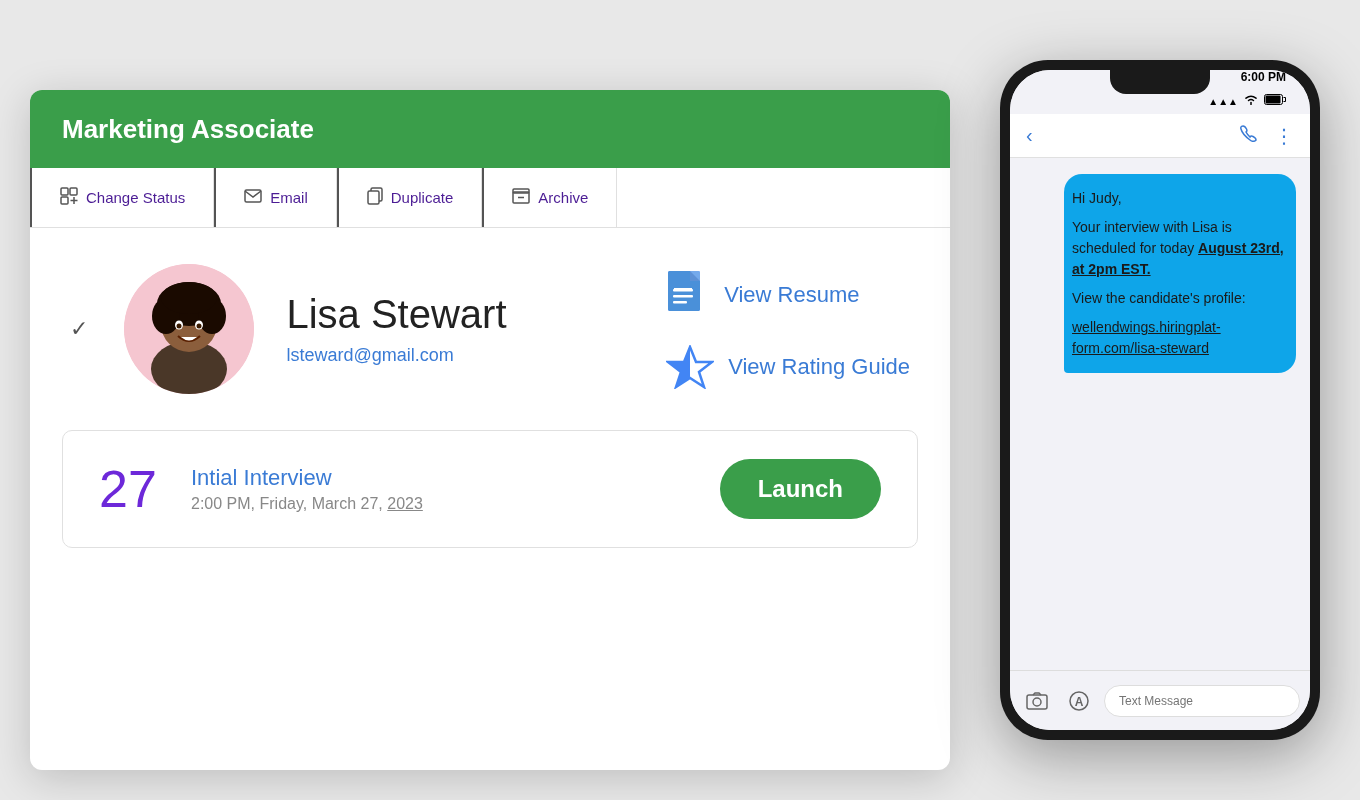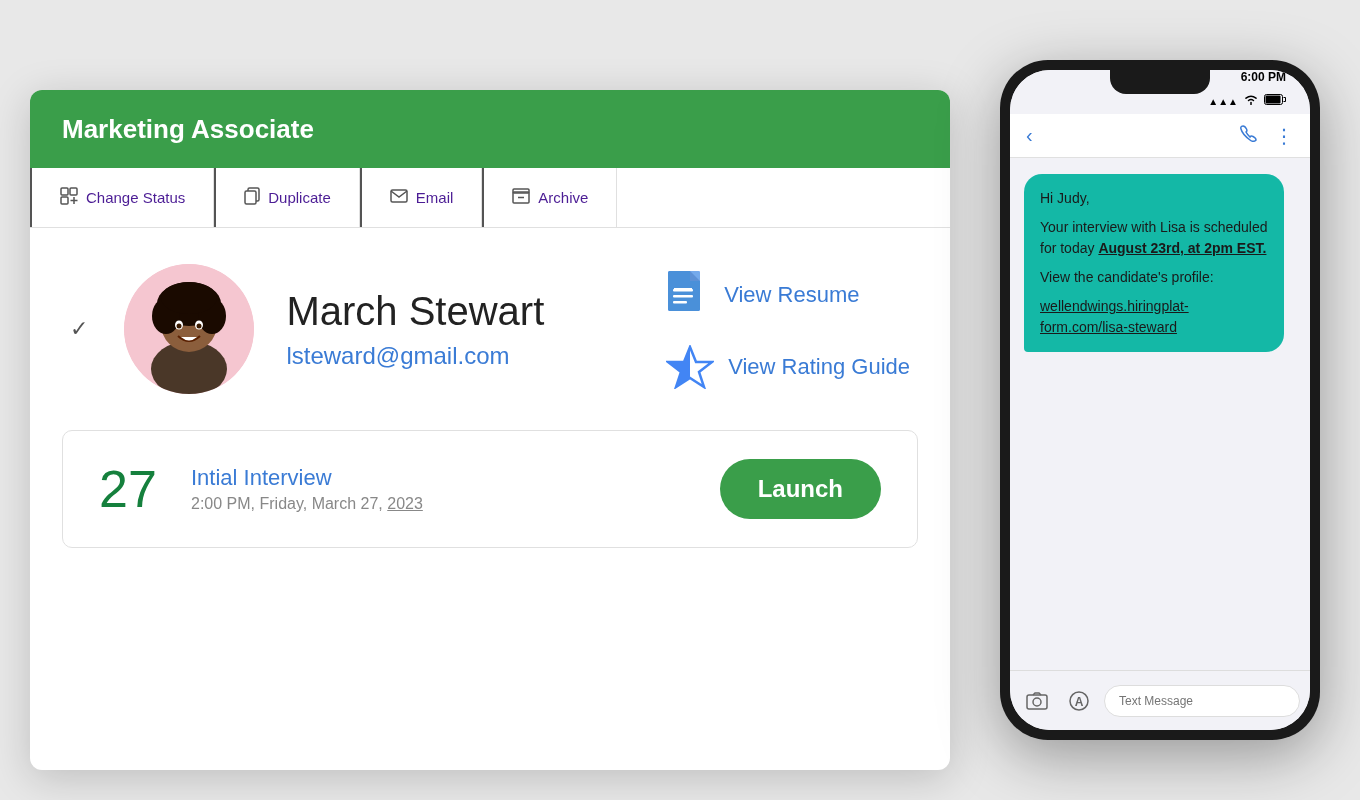--- a/index.html
+++ b/index.html
@@ -97,21 +97,21 @@
     .candidate-info {
       flex: 1;
     }
     .candidate-name {
       font-size: 40px;
       font-weight: 400;
       color: #222;
       margin-bottom: 8px;
     }
     .candidate-email {
-      font-size: 24px;
+      font-size: 18px;
       color: #3a7bd5;
     }
     .candidate-actions {
       display: flex;
       flex-direction: column;
       gap: 24px;
       margin-left: auto;
       align-items: flex-start;
     }
     .action-link {
@@ -137,21 +137,21 @@
       margin: 16px 32px;
       border: 1.5px solid #e0e0e0;
       border-radius: 10px;
       padding: 28px 36px;
       display: flex;
       align-items: center;
       gap: 32px;
     }
     .interview-day {
       font-size: 52px;
-      color: #15803d;
+      color: #6d28d9;
       font-weight: 300;
       min-width: 60px;
     }
     .interview-details {
       flex: 1;
     }
     .interview-title {
       font-size: 22px;
       color: #3a7bd5;
       font-weight: 500;
@@ -246,27 +246,28 @@
     .nav-icons { display: flex; gap: 16px; align-items: center; }
     .nav-icon { font-size: 18px; color: #3a7bd5; cursor: pointer; }
 
     
     .messages-area {
       flex: 1;
       padding: 16px 14px;
       overflow-y: auto;
     }
     .message-bubble {
-      background: #14b8a6;
+      background: #0ea5e9;
       border-radius: 18px 18px 18px 4px;
-      padding: 14px 16px;
+      padding: 14px 8px;
       font-size: 14px;
       line-height: 1.5;
       color: #1a1a1a;
       max-width: 260px;
+      margin-left: 40px;
     }
     .message-bubble p { margin-bottom: 8px; }
     .message-bubble p:last-child { margin-bottom: 0; }
     .message-bubble a, .message-bubble .link-text {
       color: #1a1a1a;
       text-decoration: underline;
     }
     .bold-underline { font-weight: 700; text-decoration: underline; }
 
     
@@ -322,35 +323,35 @@
             <rect x="10" y="1" width="7" height="7" rx="1" stroke="#555" stroke-width="1.5" fill="none"></rect>
             <rect x="1" y="10" width="7" height="7" rx="1" stroke="#555" stroke-width="1.5" fill="none"></rect>
             <line x1="14" y1="10" x2="14" y2="17" stroke="#555" stroke-width="1.5"></line>
             <line x1="10.5" y1="13.5" x2="17.5" y2="13.5" stroke="#555" stroke-width="1.5"></line>
           </svg>
         </span>
         <span>Change Status</span>
       </button>
       <button class="toolbar-btn">
         <span class="btn-icon">
+          <svg width="18" height="14" viewBox="0 0 18 14" fill="none">
+            <rect x="1" y="1" width="16" height="12" rx="1.5" stroke="#555" stroke-width="1.5" fill="none"></rect>
+            <polyline points="1,2 9,8 17,2" stroke="#555" stroke-width="1.5" fill="none"></polyline>
+          </svg>
+        </span>
+        <span>Email</span>
+      </button>
+      <button class="toolbar-btn">
+        <span class="btn-icon">
           <svg width="16" height="18" viewBox="0 0 16 18" fill="none">
             <rect x="4" y="1" width="11" height="13" rx="1.5" stroke="#555" stroke-width="1.5" fill="none"></rect>
             <rect x="1" y="4" width="11" height="13" rx="1.5" stroke="#555" stroke-width="1.5" fill="white"></rect>
           </svg>
         </span>
         <span>Duplicate</span>
-      </button>
-      <button class="toolbar-btn">
-        <span class="btn-icon">
-          <svg width="18" height="14" viewBox="0 0 18 14" fill="none">
-            <rect x="1" y="1" width="16" height="12" rx="1.5" stroke="#555" stroke-width="1.5" fill="none"></rect>
-            <polyline points="1,2 9,8 17,2" stroke="#555" stroke-width="1.5" fill="none"></polyline>
-          </svg>
-        </span>
-        <span>Email</span>
       </button>
       <button class="toolbar-btn">
         <span class="btn-icon">
           <svg width="18" height="16" viewBox="0 0 18 16" fill="none">
             <rect x="1" y="4" width="16" height="11" rx="1" stroke="#555" stroke-width="1.5" fill="none"></rect>
             <rect x="1" y="1" width="16" height="4" rx="1" stroke="#555" stroke-width="1.5" fill="none"></rect>
             <line x1="6" y1="9.5" x2="12" y2="9.5" stroke="#555" stroke-width="1.5"></line>
           </svg>
         </span>
         <span>Archive</span>
@@ -378,21 +379,21 @@
           <circle cx="55" cy="62" r="2.5" fill="#3a1a00"></circle>
           <circle cx="75" cy="62" r="2.5" fill="#3a1a00"></circle>
 
           <path d="M 54 72 Q 65 82 76 72" stroke="#5a2000" stroke-width="2" fill="none"></path>
 
           <path d="M 57 73 Q 65 80 73 73" stroke="none" fill="#fff"></path>
         </svg>
       </div>
 
       <div class="candidate-info">
-        <div class="candidate-name">March Stewart</div>
+        <div class="candidate-name">Lisa Stewart</div>
         <div class="candidate-email">lsteward@gmail.com</div>
       </div>
 
       <div class="candidate-actions">
         <a class="action-link">
 
           <svg class="doc-icon" viewBox="0 0 44 52" xmlns="http://www.w3.org/2000/svg">
             <rect x="2" y="2" width="32" height="40" rx="2" fill="#4285f4"></rect>
             <rect x="2" y="2" width="32" height="40" rx="2" fill="#4a90d9"></rect>
 

